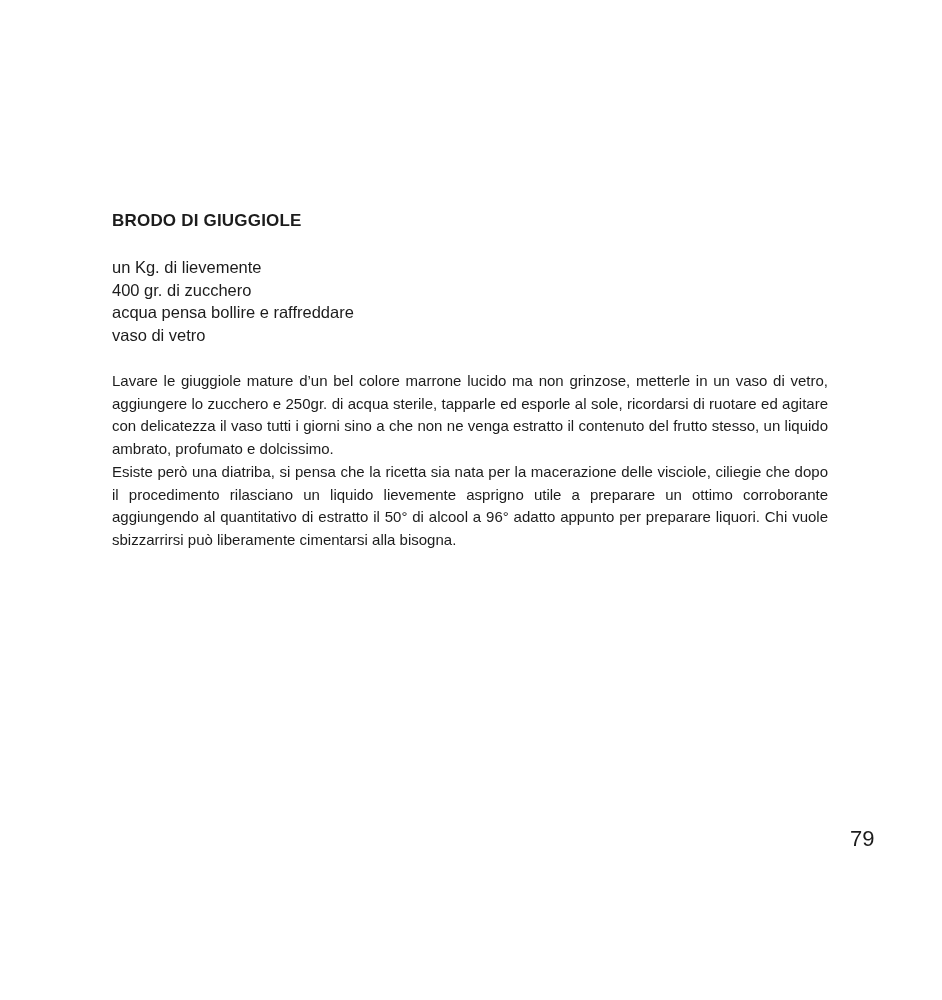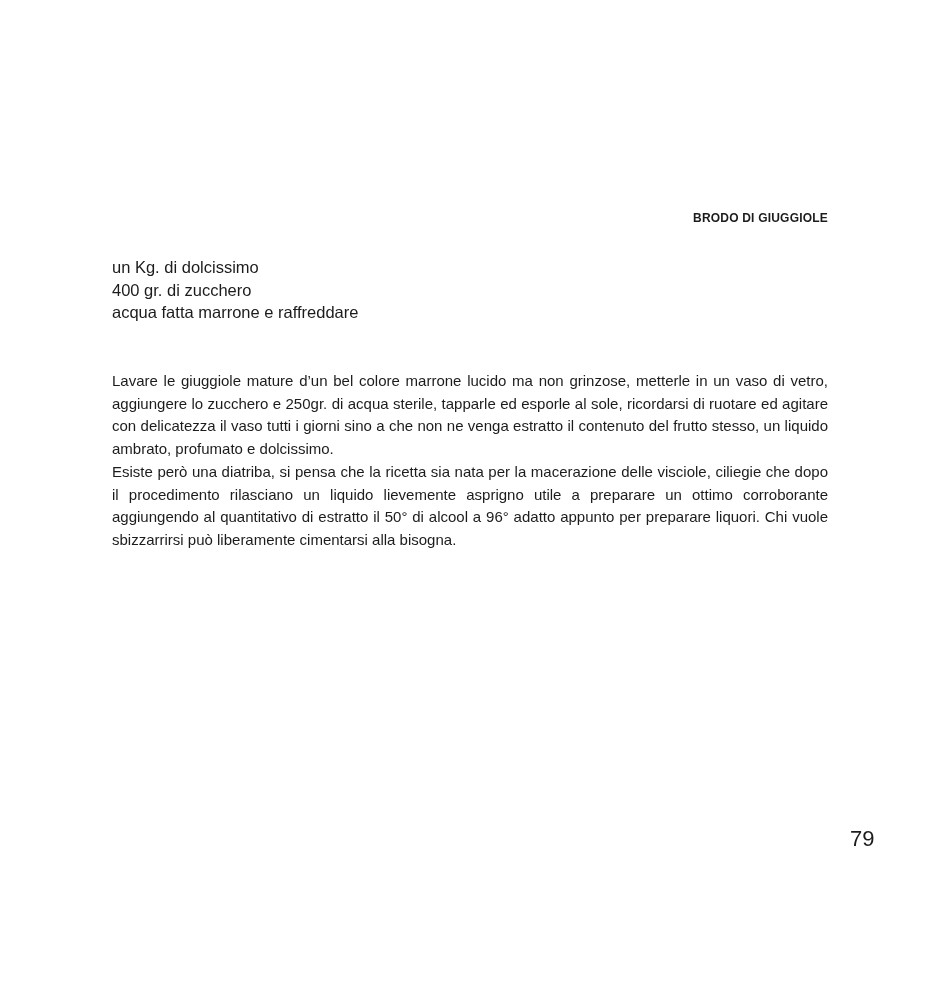--- a/index.html
+++ b/index.html
@@ -14,22 +14,22 @@
     background: #ffffff;
     color: #1c1c1c;
     font-family: "Liberation Sans", "DejaVu Sans", sans-serif;
     overflow: hidden;
   }
   .title {
     position: absolute;
     top: 211px;
     left: 112px;
     width: 716px;
-    text-align: right;
-    font-size: 12px;
+    text-align: left;
+    font-size: 17px;
     font-weight: bold;
     letter-spacing: 0.2px;
     color: #1c1c1c;
   }
   .ingredients {
     position: absolute;
     top: 256px;
     left: 112px;
     width: 716px;
     font-size: 16.5px;
@@ -60,23 +60,24 @@
   }
 </style>
 </head>
 <body>
 
 <div class="page">
 
   <div class="title">BRODO DI GIUGGIOLE</div>
 
   <div class="ingredients">
-    <div class="ingredient-line">un Kg. di dolcissimo</div>
+    <div class="ingredient-line">un Kg. di lievemente</div>
     <div class="ingredient-line">400 gr. di zucchero</div>
-    <div class="ingredient-line">acqua fatta marrone e raffreddare</div>
+    <div class="ingredient-line">acqua pensa bollire e raffreddare</div>
+    <div class="ingredient-line">vaso di vetro</div>
   </div>
 
   <div class="body-text">
     <p>Lavare le giuggiole mature d’un bel colore marrone lucido ma non grinzose, metterle in un vaso di vetro, aggiungere lo zucchero e 250gr. di acqua sterile, tapparle ed esporle al sole, ricordarsi di ruotare ed agitare con delicatezza il vaso tutti i giorni sino a che non ne venga estratto il contenuto del frutto stesso, un liquido ambrato, profumato e dolcissimo.</p>
     <p>Esiste però una diatriba, si pensa che la ricetta sia nata per la macerazione delle visciole, ciliegie che dopo il procedimento rilasciano un liquido lievemente asprigno utile a preparare un ottimo corroborante aggiungendo al quantitativo di estratto il 50° di alcool a 96° adatto appunto per preparare liquori. Chi vuole sbizzarrirsi può liberamente cimentarsi alla bisogna.</p>
   </div>
 
   <div class="page-number">79</div>
 
 </div>

